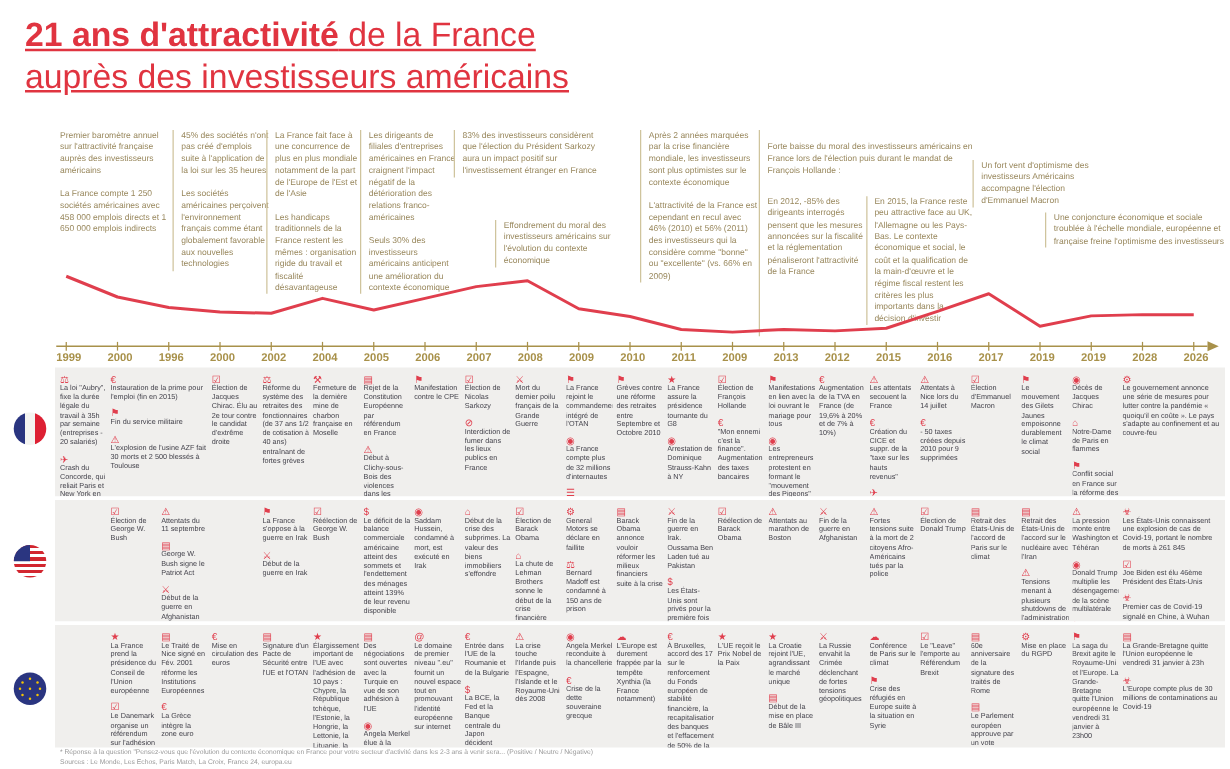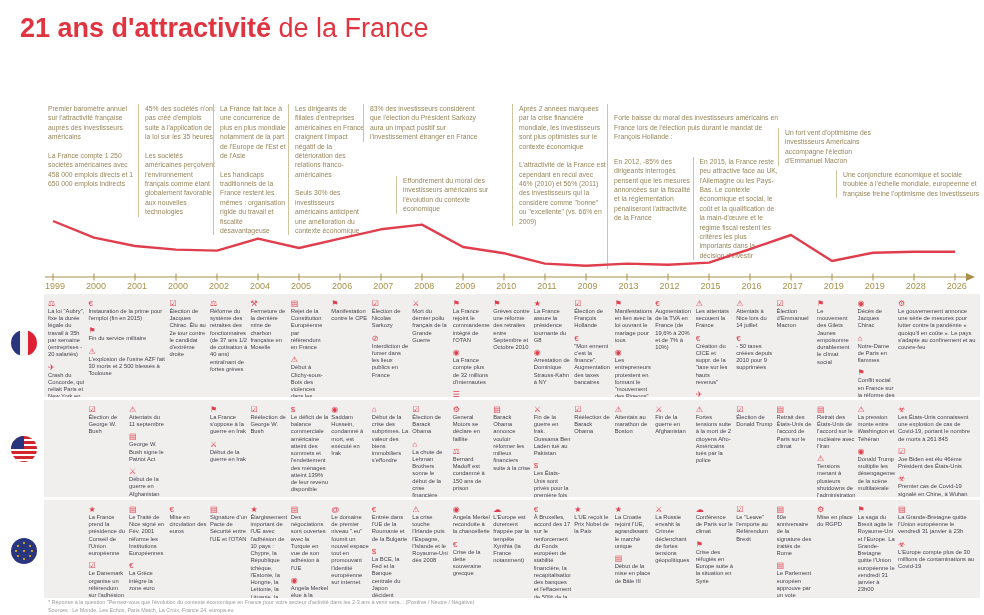--- a/index.html
+++ b/index.html
@@ -1,33 +1,33 @@
 <!DOCTYPE html>
 <html lang="fr"><head>
 <meta charset="utf-8">
 <style>
   html,body{margin:0;padding:0;background:#fff;}
   .poster{position:relative;width:984px;height:615px;background:#fff;overflow:hidden;
     font-family:"Liberation Sans",sans-serif;-webkit-font-smoothing:antialiased;}
   
-  .title{position:absolute;left:20px;top:12px;font-size:27px;line-height:1.22;color:#e03440;font-weight:400;}
+  .title{position:absolute;left:20px;top:12px;font-size:27px;line-height:1.22;color:#e03440;font-weight:400;text-decoration:underline;}
   .title b{font-weight:800;}
   
   .note{position:absolute;color:#98875c;font-size:6.8px;line-height:1.38;white-space:pre-line;}
   .note--sep{border-left:1px solid #cfc49d;padding-left:6px;}
   .note8-head{margin-bottom:6px;}
   .note8-cols{display:flex;}
   .note8-cols .sub{width:50%;}
   .note8-cols .sub+.sub{border-left:1px solid #cfc49d;padding-left:6px;}
   
   .chart-svg{position:absolute;left:0;top:0;width:984px;height:615px;pointer-events:none;}
   .chart-title{position:absolute;left:545px;top:228px;width:235px;text-align:center;
     color:#e03440;font-weight:800;font-size:11.5px;line-height:1.3;letter-spacing:.2px;}
   .years{position:absolute;left:45px;top:281px;width:922px;display:flex;justify-content:space-between;}
-  .years span{color:#a8914a;font-weight:400;font-size:9px;}
+  .years span{color:#a8914a;font-weight:700;font-size:9px;}
   
   .flag{position:absolute;left:11px;width:26px;height:26px;border-radius:50%;overflow:hidden;}
   .flag-fr{background:linear-gradient(90deg,#2a3580 33.3%,#f4f4f1 33.3% 66.6%,#dd2033 66.6%);}
   .flag-us{background:repeating-linear-gradient(180deg,#d2262f 0 2.5px,#fff 2.5px 5px);}
   .flag-us::after{content:"";position:absolute;left:0;top:0;width:13px;height:13px;background:#2a3580;}
   .flag-eu{background:#2a3580;}
   .flag-eu::after{content:"";position:absolute;left:12px;top:12px;width:2px;height:2px;border-radius:50%;
     background:#f5c400;box-shadow:8px 0 #f5c400,-8px 0 #f5c400,0 8px #f5c400,0 -8px #f5c400,
     6px 5px #f5c400,-6px 5px #f5c400,6px -5px #f5c400,-6px -5px #f5c400;}
   
@@ -40,20 +40,21 @@
   
   .footnote{position:absolute;left:48px;top:598px;width:900px;color:#9a9a9a;font-size:5.4px;line-height:1.5;white-space:pre-line;}
 </style>
 </head>
 <body>
 
 <div class="poster">
 
   <h1 class="title" style="margin:0;">
     <span><b>21 ans d'attractivité</b><span> de la France</span></span><br>
+    <span>auprès des investisseurs américains</span>
   </h1>
 
   <div class="note" style="left:48px;top:104px;width:86px;">Premier baromètre annuel sur l'attractivité française auprès des investisseurs américains
 
 La France compte 1 250 sociétés américaines avec 458 000 emplois directs et 1 650 000 emplois indirects</div>
   <div class="note note--sep" style="left:138px;top:104px;width:72px;">45% des sociétés n'ont pas créé d'emplois suite à l'application de la loi sur les 35 heures
 
 Les sociétés américaines perçoivent l'environnement français comme étant globalement favorable aux nouvelles technologies</div>
   <div class="note note--sep" style="left:213px;top:104px;width:72px;">La France fait face à une concurrence de plus en plus mondiale notamment de la part de l'Europe de l'Est et de l'Asie
 
@@ -101,21 +102,21 @@
       <line x1="873" y1="273.5" x2="873" y2="280.5" stroke="#a8914a" stroke-width="1"></line>
       <line x1="914" y1="273.5" x2="914" y2="280.5" stroke="#a8914a" stroke-width="1"></line>
       <line x1="955" y1="273.5" x2="955" y2="280.5" stroke="#a8914a" stroke-width="1"></line>
       <polygon points="966,273 975,277 966,281" fill="#a8914a"></polygon>
       <polyline points="53.0,221.0 94.0,237.6 135.0,246.0 176.0,249.6 217.0,250.6 258.0,238.7 299.0,248.0 340.0,238.7 381.0,229.3 422.0,224.6 463.0,247.0 504.0,253.2 545.0,263.6 586.0,265.7 627.0,263.6 668.0,264.7 709.0,262.6 750.0,249.1 791.0,235.0 832.0,261.0 873.0,252.7 914.0,251.7 955.0,251.7" fill="none" stroke="#e03e4d" stroke-width="2.4" stroke-linejoin="round"></polyline>
     </svg>
 
   <div class="years" id="years-row">
       <span>1999</span>
       <span>2000</span>
-      <span>2001</span>
+      <span>1996</span>
       <span>2000</span>
       <span>2002</span>
       <span>2004</span>
       <span>2005</span>
       <span>2006</span>
       <span>2007</span>
       <span>2008</span>
       <span>2009</span>
       <span>2010</span>
       <span>2011</span>

